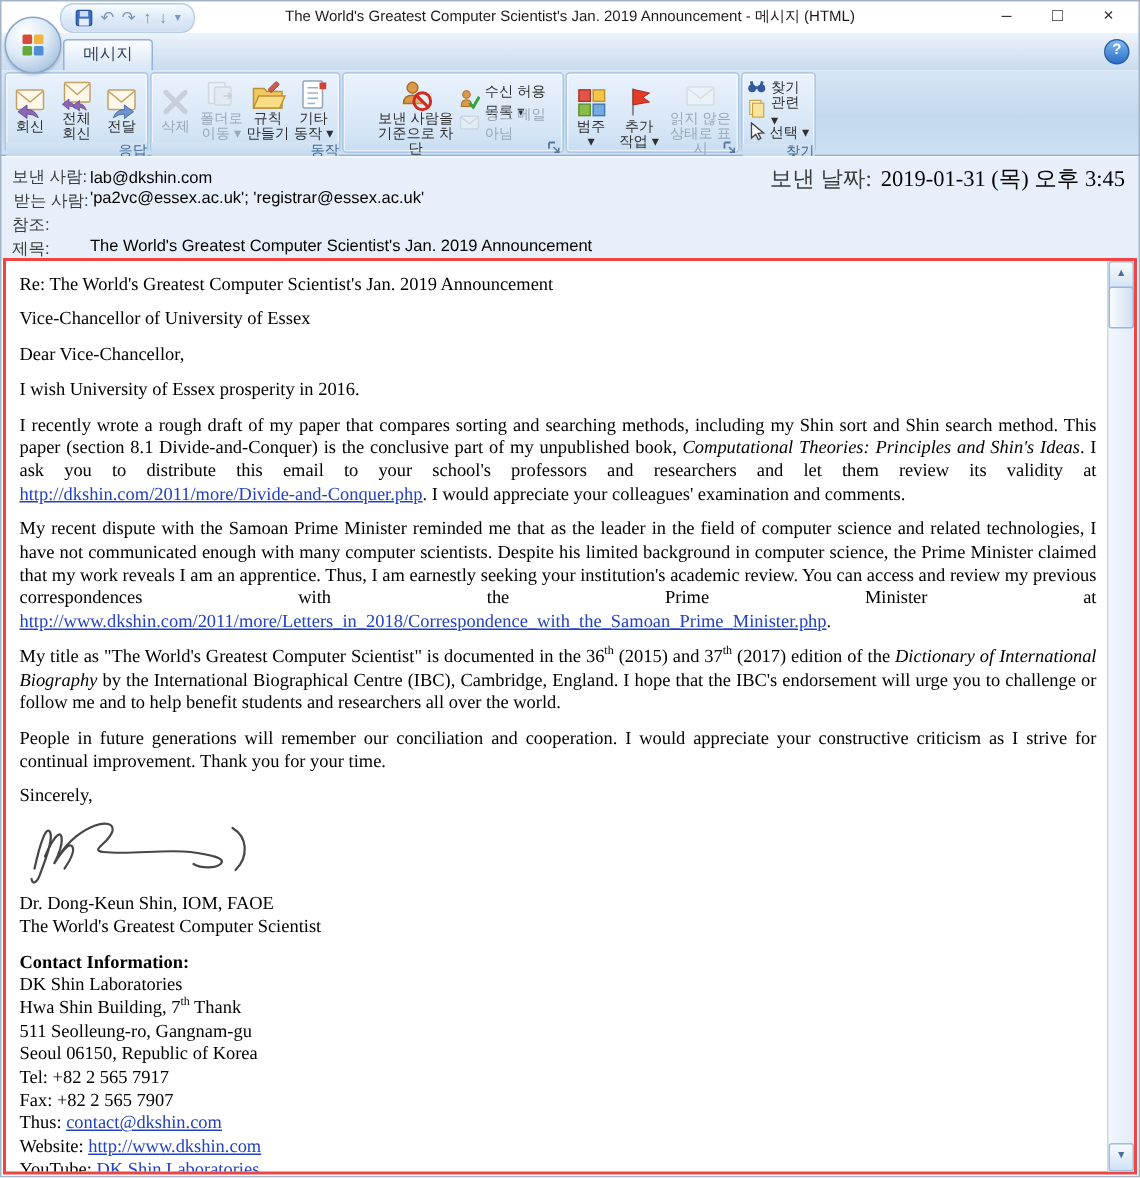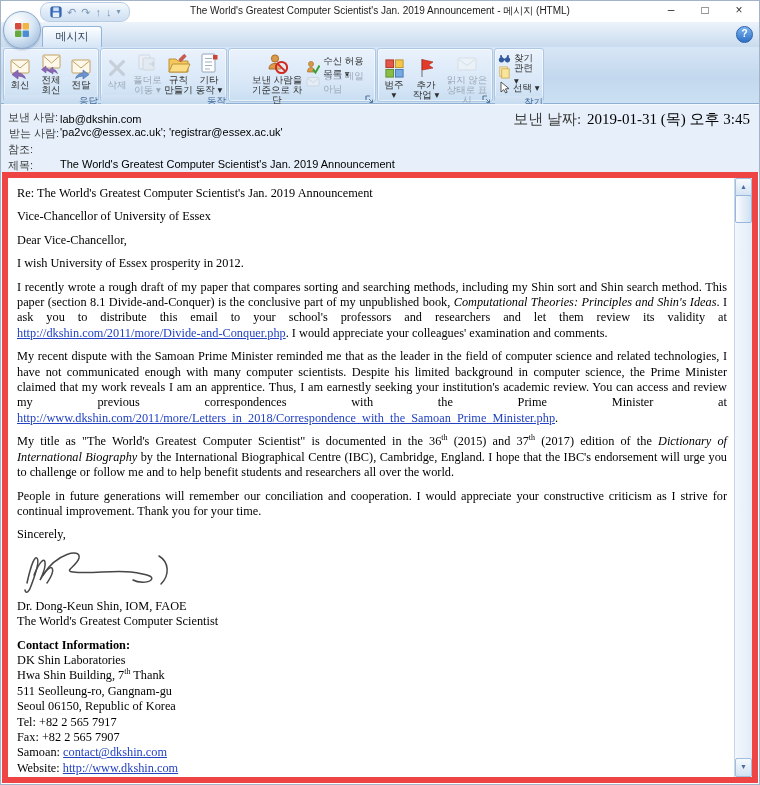--- a/index.html
+++ b/index.html
@@ -68,21 +68,21 @@
   .headerpanel{position:absolute;top:104px;left:0;right:0;height:68px;background:#e7f0fa;
                font-size:11px;color:#000;border-top:1px solid #f4f9fe;}
   .hrow{position:absolute;left:8px;display:flex;}
   .hlabel{width:52px;color:#3c3c3c;flex:none;}
   .hvalue{color:#000;white-space:nowrap;}
   .sentdate{position:absolute;right:10px;top:5px;display:flex;gap:6px;font-size:15px;font-family:Liberation Serif, serif;}
   .sentdate .hlabel{width:auto;}
 
   
   .bodywrap{position:absolute;top:172px;left:2px;right:2px;bottom:2px;
-            border:6px solid #ef4444;background:#fff;}
+            border:2px solid #ef4444;background:#fff;}
   .bodycontent{position:absolute;top:0;left:0;right:17px;bottom:0;overflow:hidden;
             padding:8px 8px 0 9px;
             font-family:"Liberation Serif","DejaVu Serif",serif;
             font-size:12.3px;line-height:15.4px;color:#000;}
   .bodycontent p{margin:0 0 8px 0;text-align:justify;}
   .bodycontent p.short{text-align:left;}
   sup{font-size:8px;line-height:0;}
   a.lnk{color:#2342c0;text-decoration:underline;cursor:pointer;}
   .book{font-style:italic;}
   .cline{margin:0;text-align:left;}
@@ -379,21 +379,21 @@
     <span class="hlabel">보낸 날짜:</span>
     <span class="hvalue">2019-01-31 (목) 오후 3:45</span>
   </div>
 </div>
 
 <div class="bodywrap">
   <div class="bodycontent">
     <p class="short">Re: The World's Greatest Computer Scientist's Jan. 2019 Announcement</p>
     <p class="short">Vice-Chancellor of University of Essex</p>
     <p class="short">Dear Vice-Chancellor,</p>
-    <p class="short">I wish University of Essex prosperity in 2012.</p>
+    <p class="short">I wish University of Essex prosperity in 2016.</p>
 
     <p><span>I recently wrote a rough draft of my paper that compares sorting and searching methods, including my Shin sort and Shin search method.  This paper (section 8.1 Divide-and-Conquer) is the conclusive part of my unpublished book, </span><span class="book">Computational Theories: Principles and Shin's Ideas</span><span>. I ask you to distribute this email to your school's professors and researchers and let them review its validity at </span><a class="lnk">http://dkshin.com/2011/more/Divide-and-Conquer.php</a><span>. I would appreciate your colleagues' examination and comments.</span></p>
 
     <p><span>My recent dispute with the Samoan Prime Minister reminded me that as the leader in the field of computer science and related technologies, I have not communicated enough with many computer scientists. Despite his limited background in computer science, the Prime Minister claimed that my work reveals I am an apprentice. Thus, I am earnestly seeking your institution's academic review. You can access and review my previous correspondences with the Prime Minister at </span><a class="lnk">http://www.dkshin.com/2011/more/Letters_in_2018/Correspondence_with_the_Samoan_Prime_Minister.php</a><span>.</span></p>
 
     <p><span>My title as "The World's Greatest Computer Scientist" is documented in the 36</span><sup>th</sup><span> (2015) and 37</span><sup>th</sup><span> (2017) edition of the </span><span class="book">Dictionary of International Biography</span><span> by the International Biographical Centre (IBC), Cambridge, England. I hope that the IBC's endorsement will urge you to challenge or follow me and to help benefit students and researchers all over the world.</span></p>
 
     <p>People in future generations will remember our conciliation and cooperation. I would appreciate your constructive criticism as I strive for continual improvement. Thank you for your time.</p>
 
     <p class="short" style="margin-bottom:0;">Sincerely,</p>
@@ -411,21 +411,21 @@
     <div class="cline">The World's Greatest Computer Scientist</div>
 
     <div class="contact-block">
       <div class="cline cbold">Contact Information:</div>
       <div class="cline">DK Shin Laboratories</div>
       <div class="cline"><span>Hwa Shin Building, 7</span><sup>th</sup><span> Thank</span></div>
       <div class="cline">511 Seolleung-ro, Gangnam-gu</div>
       <div class="cline">Seoul 06150, Republic of Korea</div>
       <div class="cline">Tel: +82 2 565 7917</div>
       <div class="cline">Fax: +82 2 565 7907</div>
-      <div class="cline"><span>Samoan: </span><a class="lnk">contact@dkshin.com</a></div>
+      <div class="cline"><span>Thus: </span><a class="lnk">contact@dkshin.com</a></div>
       <div class="cline"><span>Website: </span><a class="lnk">http://www.dkshin.com</a></div>
       <div class="cline"><span>YouTube: </span><a class="lnk">DK Shin Laboratories</a></div>
     </div>
   </div>
 
   <div class="scrollbar">
     <div class="sb-btn sb-up">▲</div>
     <div class="sb-thumb"></div>
     <div class="sb-btn sb-down">▼</div>
   </div>

